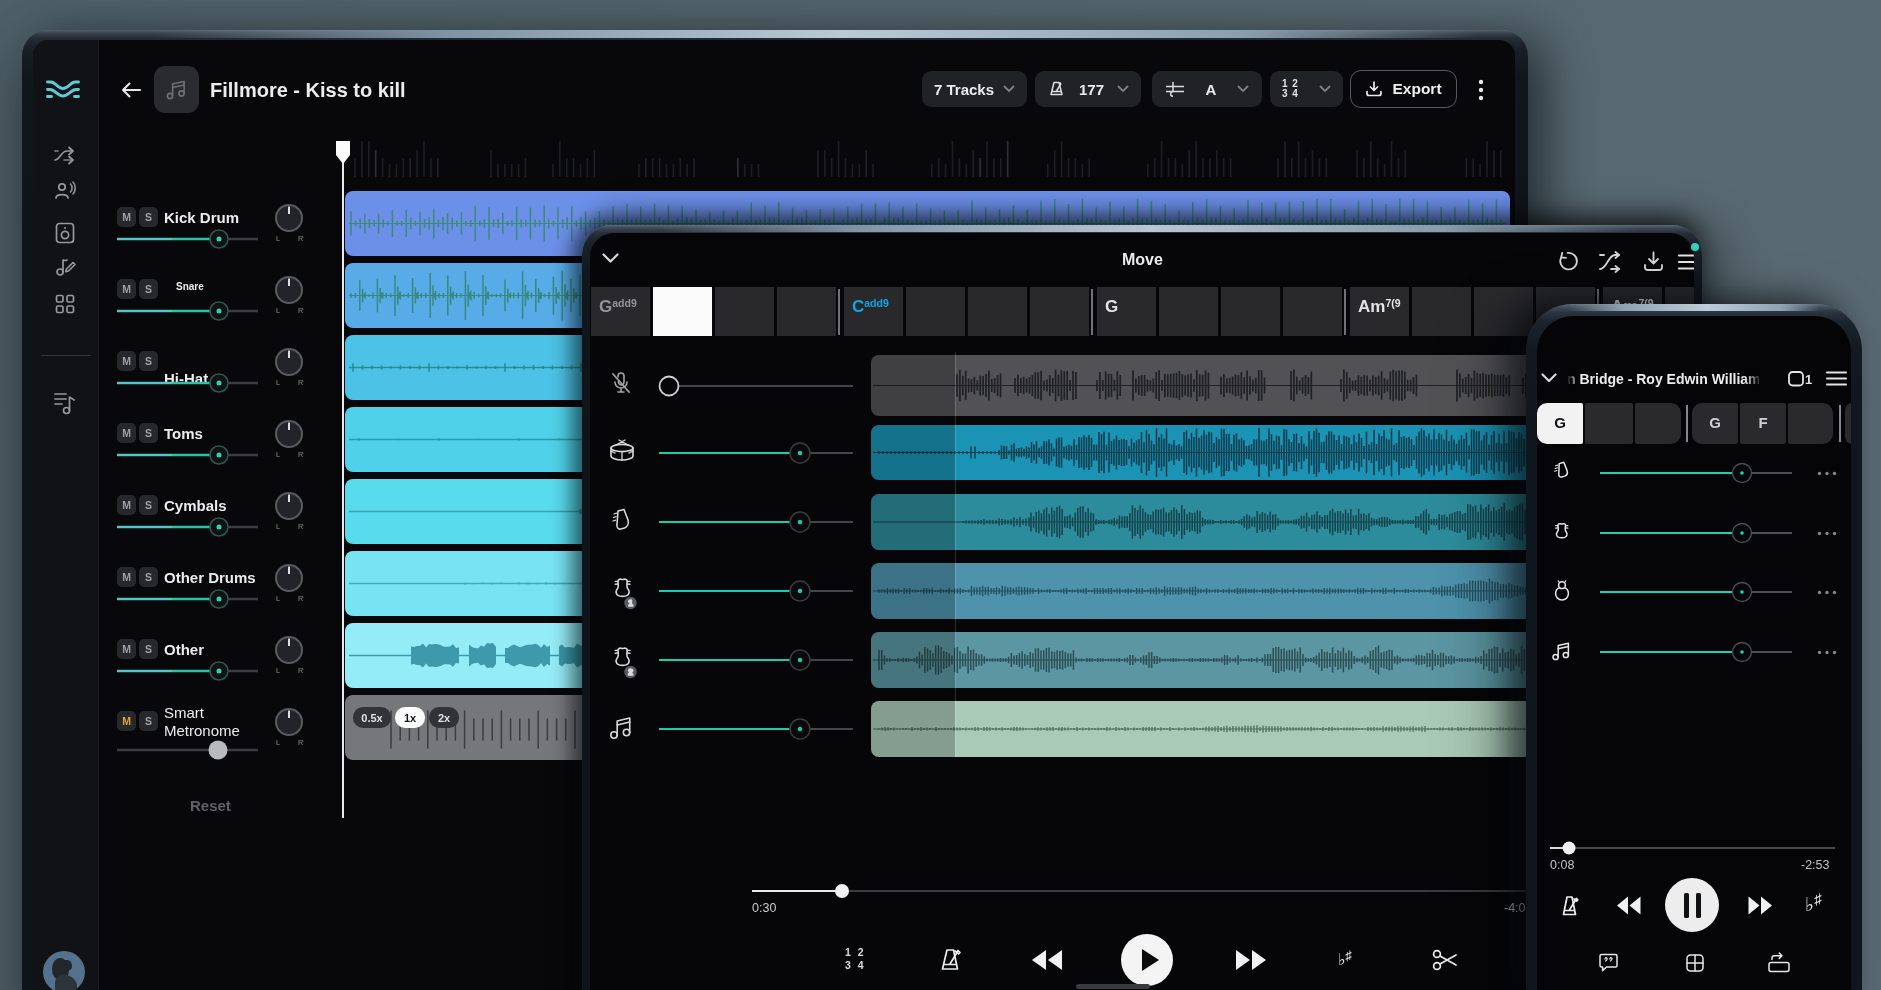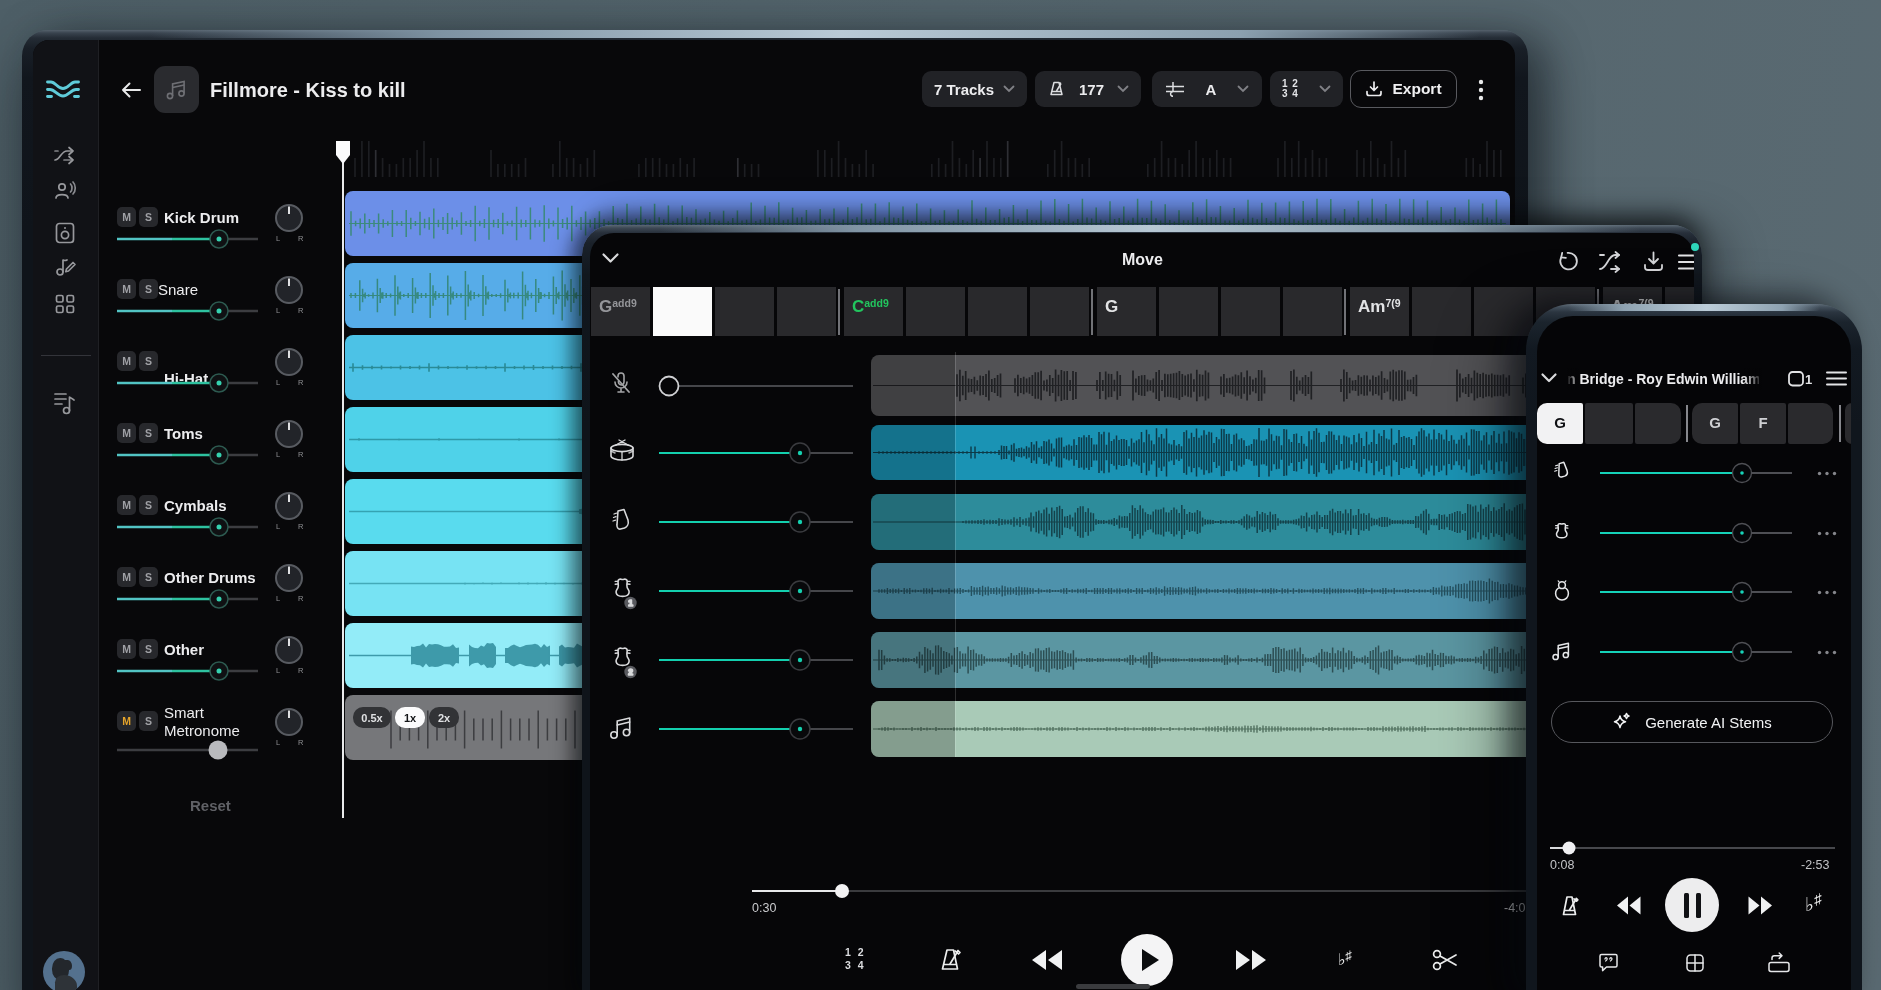--- a/index.html
+++ b/index.html
@@ -225,21 +225,21 @@
 <circle cx="102" cy="12" r="2.5" fill="#35d2af"></circle>
       </svg>
 <svg style="left:241px;top:163px" width="30" height="30" viewBox="0 0 30 30">
 <circle cx="15" cy="15" r="13" fill="#222429" stroke="#585b61" stroke-width="2"></circle>
 <line x1="15" y1="3.5" x2="15" y2="11" stroke="#dfe0e2" stroke-width="2"></line>
       </svg>
 <div class="txt" style="left:243px;top:194px;font-size:7.5px;color:#8e8f93">L</div>
 <div class="txt" style="left:265px;top:194px;font-size:7.5px;color:#8e8f93">R</div>
 <div class="abs" style="left:84px;top:239px;width:19px;height:20px;border-radius:5px;background:#27282c;color:#9fa0a5;font-size:10.5px;font-weight:700;display:flex;align-items:center;justify-content:center;transform:translateZ(0);">M</div>
 <div class="abs" style="left:106px;top:239px;width:19px;height:20px;border-radius:5px;background:#27282c;color:#9fa0a5;font-size:10.5px;font-weight:700;display:flex;align-items:center;justify-content:center;transform:translateZ(0)">S</div>
-<div class="txt" style="left:125px;top:241px;font-size:15px;font-weight:400">Snare</div>
+<div class="txt" style="left:143px;top:241px;font-size:10px;font-weight:700">Snare</div>
 <svg style="left:84px;top:259px" width="145" height="24" viewBox="0 0 145 24">
 <line x1="0" y1="12" x2="55" y2="12" stroke="#52c4c4" stroke-width="2.4"></line>
 <line x1="55" y1="12" x2="102" y2="12" stroke="#2ec2a0" stroke-width="2.4"></line>
 <line x1="102" y1="12" x2="141" y2="12" stroke="#3c3d41" stroke-width="2.4"></line>
 <circle cx="102" cy="12" r="9" fill="#0f1113" stroke="#2d5a50" stroke-width="1.5"></circle>
 <circle cx="102" cy="12" r="2.5" fill="#35d2af"></circle>
       </svg>
 <svg style="left:241px;top:235px" width="30" height="30" viewBox="0 0 30 30">
 <circle cx="15" cy="15" r="13" fill="#222429" stroke="#585b61" stroke-width="2"></circle>
 <line x1="15" y1="3.5" x2="15" y2="11" stroke="#dfe0e2" stroke-width="2"></line>
@@ -388,21 +388,21 @@
           <line x1="1" y1="14.5" x2="21" y2="14.5"></line>
         </g>
       </svg>
 <div class="abs" style="left:1px;top:54px;width:59px;height:49px;background:#29292c"></div>
 <div class="txt" style="left:9px;top:64px;font-size:17px;font-weight:600;color:#949599">G<span style="font-size:10.5px;position:relative;top:-5px">add9</span></div>
 <div class="abs" style="left:63px;top:54px;width:59px;height:49px;background:#fafafa"></div>
 <div class="abs" style="left:125px;top:54px;width:59px;height:49px;background:#29292c"></div>
 <div class="abs" style="left:187px;top:54px;width:59px;height:49px;background:#29292c"></div>
 <div class="abs" style="left:248px;top:56px;width:1.5px;height:46px;background:#717277"></div>
 <div class="abs" style="left:254px;top:54px;width:59px;height:49px;background:#29292c"></div>
-<div class="txt" style="left:262px;top:64px;font-size:17px;font-weight:600;color:#22c55e">C<span style="font-size:10.5px;position:relative;top:-5px">add9</span></div>
+<div class="txt" style="left:262px;top:64px;font-size:17px;font-weight:600;color:#0ea5e9">C<span style="font-size:10.5px;position:relative;top:-5px">add9</span></div>
 <div class="abs" style="left:316px;top:54px;width:59px;height:49px;background:#29292c"></div>
 <div class="abs" style="left:378px;top:54px;width:59px;height:49px;background:#29292c"></div>
 <div class="abs" style="left:440px;top:54px;width:59px;height:49px;background:#29292c"></div>
 <div class="abs" style="left:501px;top:56px;width:1.5px;height:46px;background:#717277"></div>
 <div class="abs" style="left:507px;top:54px;width:59px;height:49px;background:#29292c"></div>
 <div class="txt" style="left:515px;top:64px;font-size:17px;font-weight:600;color:#e2e3e5">G</div>
 <div class="abs" style="left:569px;top:54px;width:59px;height:49px;background:#29292c"></div>
 <div class="abs" style="left:631px;top:54px;width:59px;height:49px;background:#29292c"></div>
 <div class="abs" style="left:693px;top:54px;width:59px;height:49px;background:#29292c"></div>
 <div class="abs" style="left:754px;top:56px;width:1.5px;height:46px;background:#717277"></div>
@@ -689,29 +689,20 @@
 <circle cx="142" cy="13" r="9.5" fill="#06070a" stroke="#4e4f54" stroke-width="1.3"></circle>
 <circle cx="142" cy="13" r="1.8" fill="#17d4ba"></circle>
       </svg>
 <svg style="left:280px;top:334px" width="20" height="5" viewBox="0 0 20 5">
 <g fill="#85868b">
           <circle cx="2.5" cy="2.5" r="1.7"></circle>
           <circle cx="10" cy="2.5" r="1.7"></circle>
           <circle cx="17.5" cy="2.5" r="1.7"></circle>
         </g>
       </svg>
-<div class="abs" style="left:14px;top:385px;width:282px;height:42px;border-radius:22px;border:1.4px solid #57585d;display:flex;align-items:center;justify-content:center;gap:13px;color:#f2f3f4;font-size:15px;font-weight:500;transform:translateZ(0)">
-<svg width="20" height="20" viewBox="0 0 20 20" style="position:static">
-          <g fill="none" stroke="#f2f3f4" stroke-width="1.5" stroke-linejoin="round">
-            <path d="M8 4 C8.7 7.5 10 9 13.5 9.8 C10 10.6 8.7 12 8 15.5 C7.3 12 6 10.6 2.5 9.8 C6 9 7.3 7.5 8 4 Z"></path>
-            <path d="M14.5 1.5 C14.8 3 15.5 3.7 17 4 C15.5 4.3 14.8 5 14.5 6.5 C14.2 5 13.5 4.3 12 4 C13.5 3.7 14.2 3 14.5 1.5 Z"></path>
-          </g>
-        </svg>
-<span>Generate AI Stems</span>
-      </div>
 <svg style="left:13px;top:522px" width="285" height="20" viewBox="0 0 285 20">
 <line x1="0" y1="10" x2="19" y2="10" stroke="#d8d9db" stroke-width="2"></line>
 <line x1="19" y1="10" x2="285" y2="10" stroke="#47484c" stroke-width="2"></line>
 <circle cx="19" cy="10" r="6.5" fill="#f0f0f2"></circle>
       </svg>
 <div class="txt" style="left:13px;top:542px;font-size:12.5px;color:#c2c3c6">0:08</div>
 <div class="txt" style="left:264px;top:542px;font-size:12.5px;color:#c2c3c6">-2:53</div>
 <svg style="left:23px;top:579px" width="20" height="23" viewBox="0 0 20 23">
         <g stroke="#eceded" stroke-width="1.7" fill="none" stroke-linecap="round" stroke-linejoin="round">
 <path d="M7 2 H12 L15.5 19.5 H3.5 Z M4.3 15.5 H14.7"></path>

